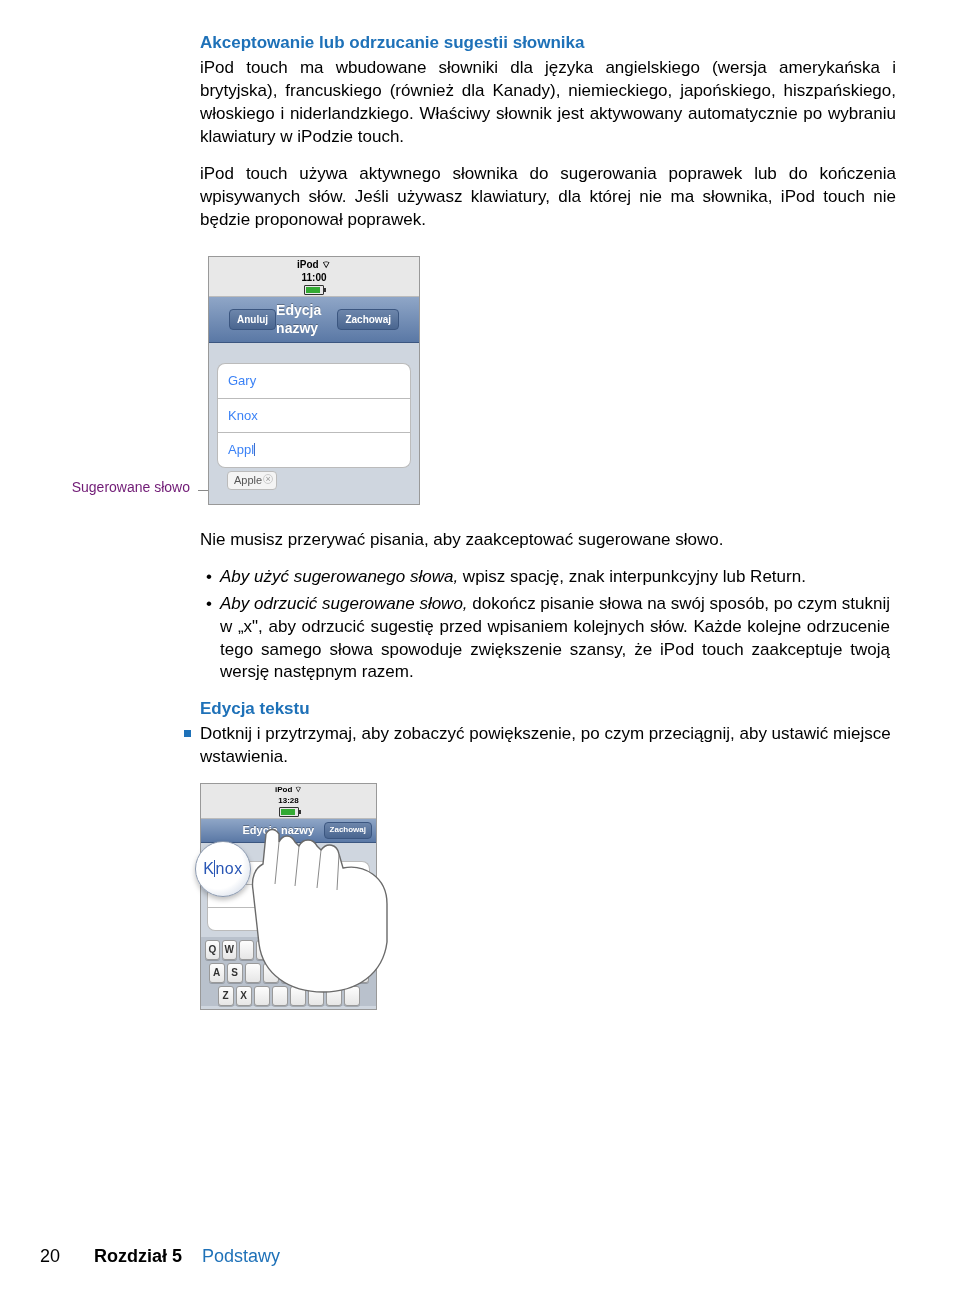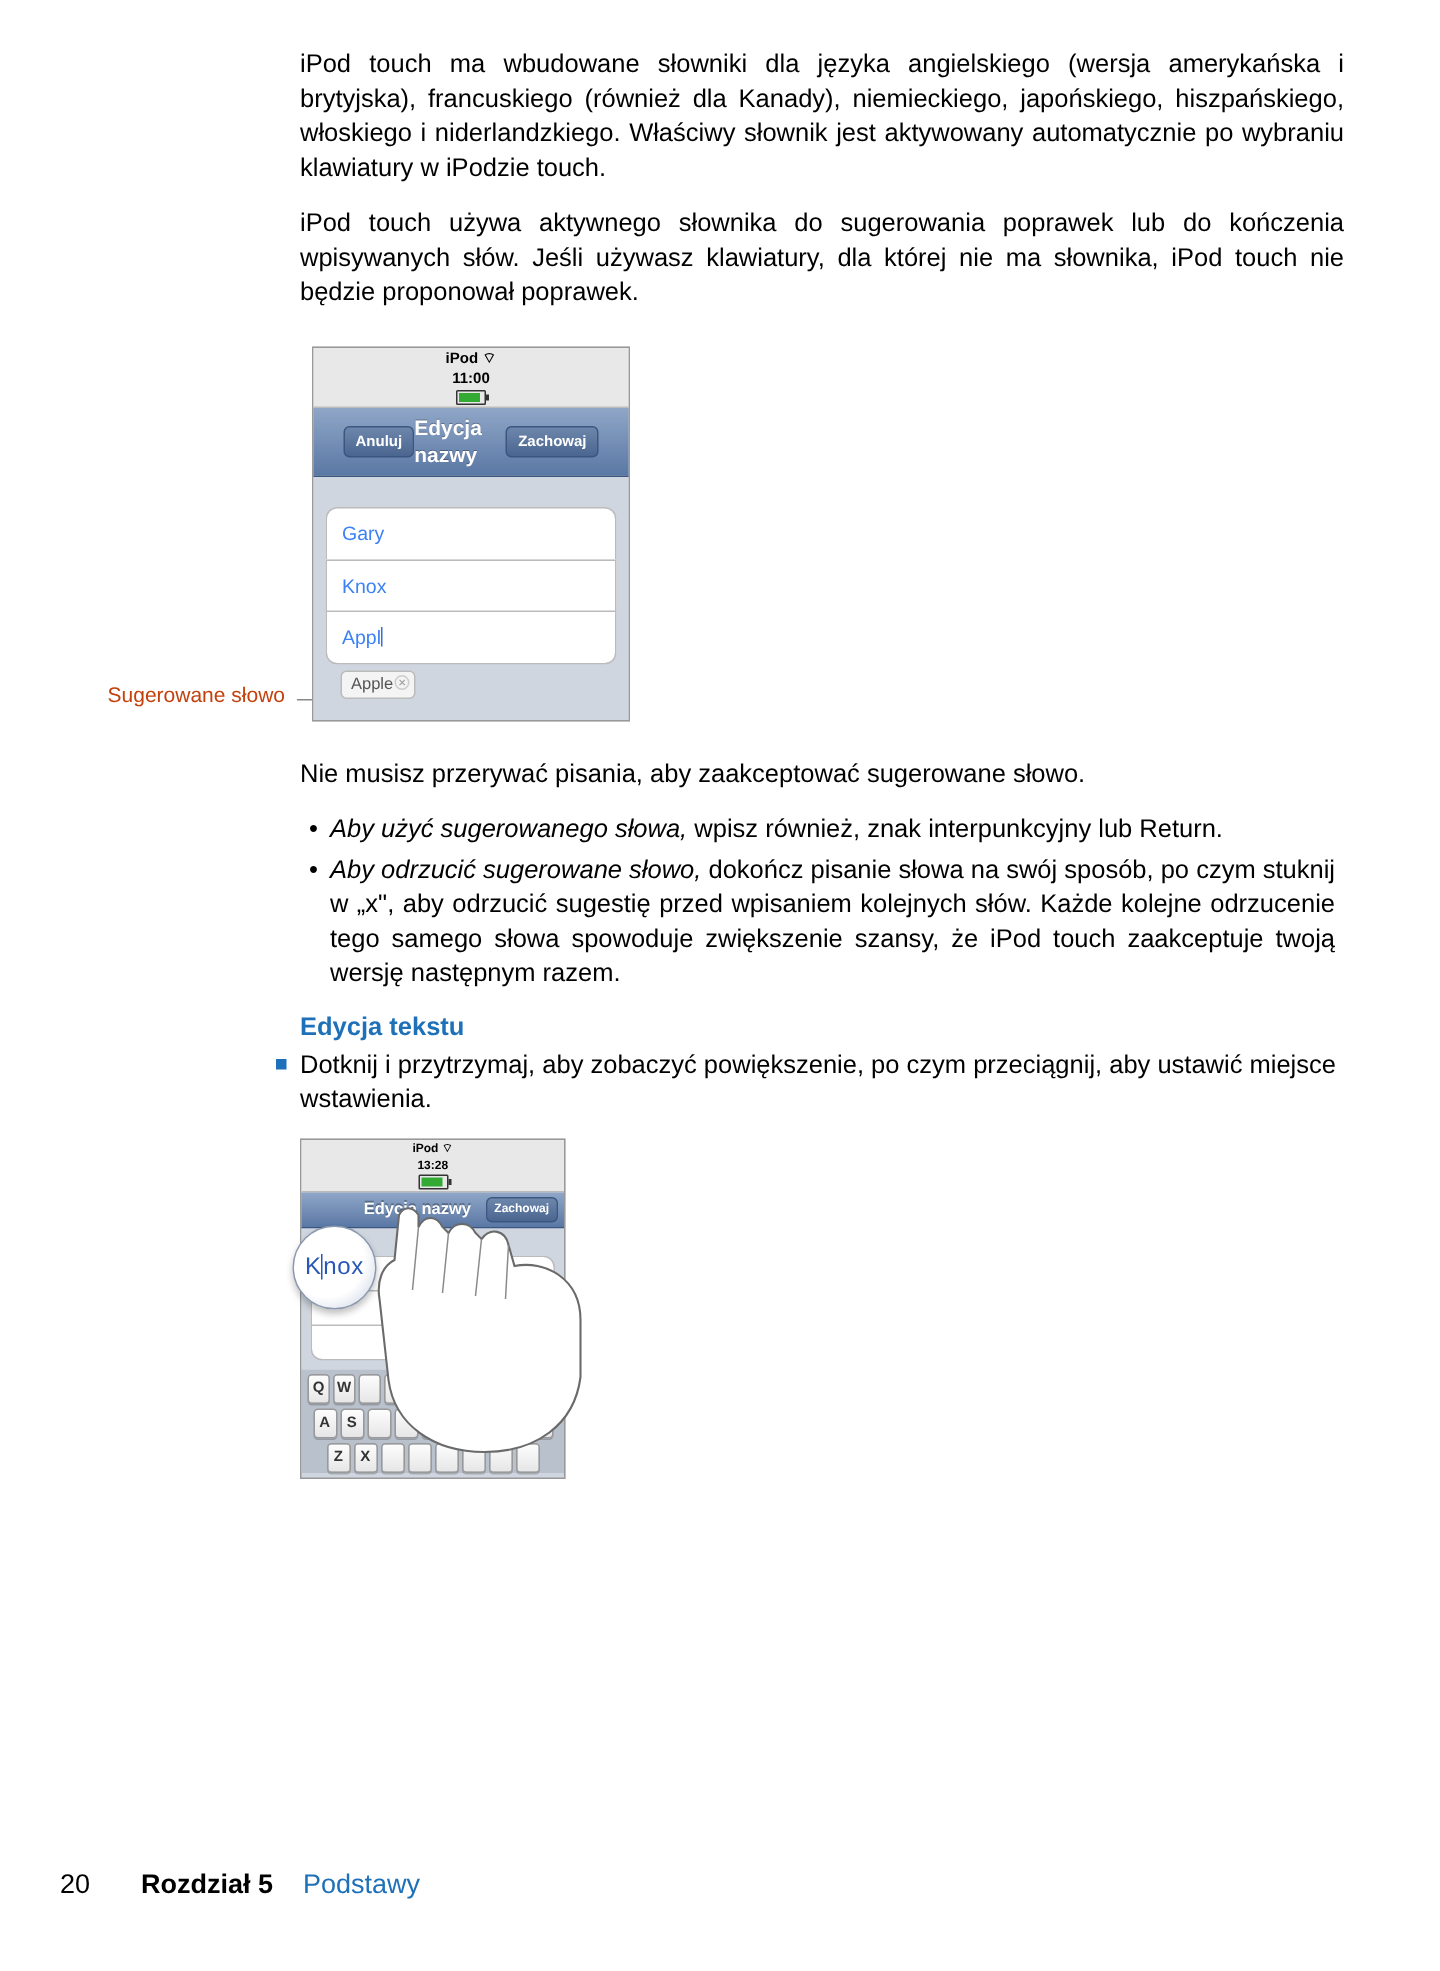--- a/index.html
+++ b/index.html
@@ -56,21 +56,21 @@
     background: #1e71b8;
   }
   
   .mock-row {
     display: flex;
     align-items: flex-end;
     margin: 24px 0 24px -180px;
   }
   .caption-left {
     font-size: 14px;
-    color: #c2410c;
+    color: #701a75;
     width: 170px;
     text-align: right;
     padding-right: 8px;
     padding-bottom: 8px;
   }
   .caption-line {
     width: 10px;
     border-top: 1px solid #888;
     margin-bottom: 14px;
   }
@@ -265,20 +265,21 @@
     background: #3a3;
     margin: 1px;
   }
   .form-outer { position: relative; }
 </style>
 </head>
 <body>
 
 <div class="page">
 
+  <p class="heading-blue">Akceptowanie lub odrzucanie sugestii słownika</p>
   <p style="text-align:justify; margin-right:4px;">iPod touch ma wbudowane słowniki dla języka angielskiego (wersja amerykańska i brytyjska), francuskiego (również dla Kanady), niemieckiego, japońskiego, hiszpańskiego, włoskiego i niderlandzkiego. Właściwy słownik jest aktywowany automatycznie po wybraniu klawiatury w iPodzie touch.</p>
   <p style="text-align:justify; margin-right:4px;">iPod touch używa aktywnego słownika do sugerowania poprawek lub do kończenia wpisywanych słów. Jeśli używasz klawiatury, dla której nie ma słownika, iPod touch nie będzie proponował poprawek.</p>
 
   <div class="mock-row">
     <div class="caption-left">Sugerowane słowo</div>
     <div class="caption-line"></div>
     <div class="ipod-mock">
       <div class="status-bar">
         <span><span>iPod</span> <span>⌔</span></span>
         <span>11:00</span>
@@ -299,21 +300,21 @@
           <span>Apple</span>
           <span class="x">×</span>
         </div>
       </div>
     </div>
   </div>
 
   <p>Nie musisz przerywać pisania, aby zaakceptować sugerowane słowo.</p>
   <ul class="bullets">
     <li>
-      <span class="italic-strong">Aby użyć sugerowanego słowa,</span><span> wpisz również, znak interpunkcyjny lub Return.</span>
+      <span class="italic-strong">Aby użyć sugerowanego słowa,</span><span> wpisz spację, znak interpunkcyjny lub Return.</span>
     </li>
     <li>
       <span class="italic-strong">Aby odrzucić sugerowane słowo,</span><span> dokończ pisanie słowa na swój sposób, po czym stuknij w „x", aby odrzucić sugestię przed wpisaniem kolejnych słów. Każde kolejne odrzucenie tego samego słowa spowoduje zwiększenie szansy, że iPod touch zaakceptuje twoją wersję następnym razem.</span>
     </li>
   </ul>
 
   <p class="heading-blue" style="margin-top:8px;">Edycja tekstu</p>
   <p class="square-lead" style="margin-right:4px;">Dotknij i przytrzymaj, aby zobaczyć powiększenie, po czym przeciągnij, aby ustawić miejsce wstawienia.</p>
 
   <div class="mock2-wrap">

